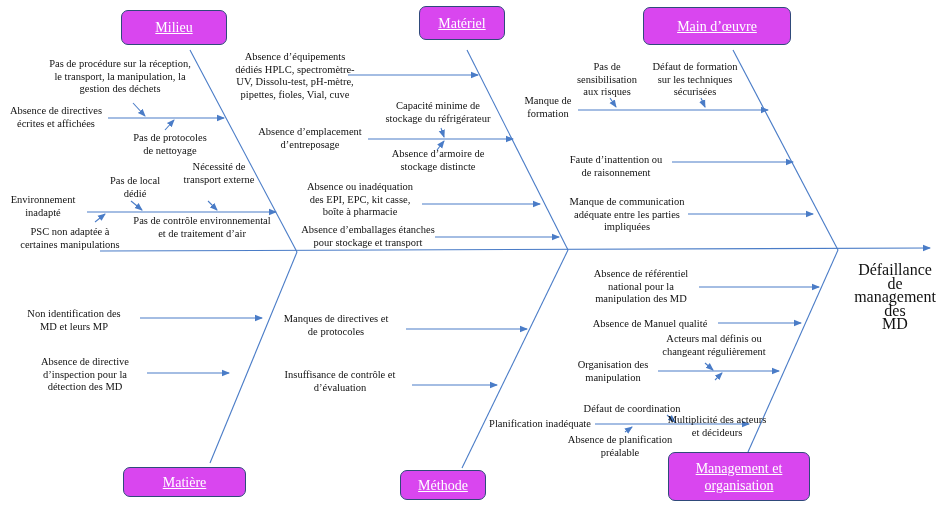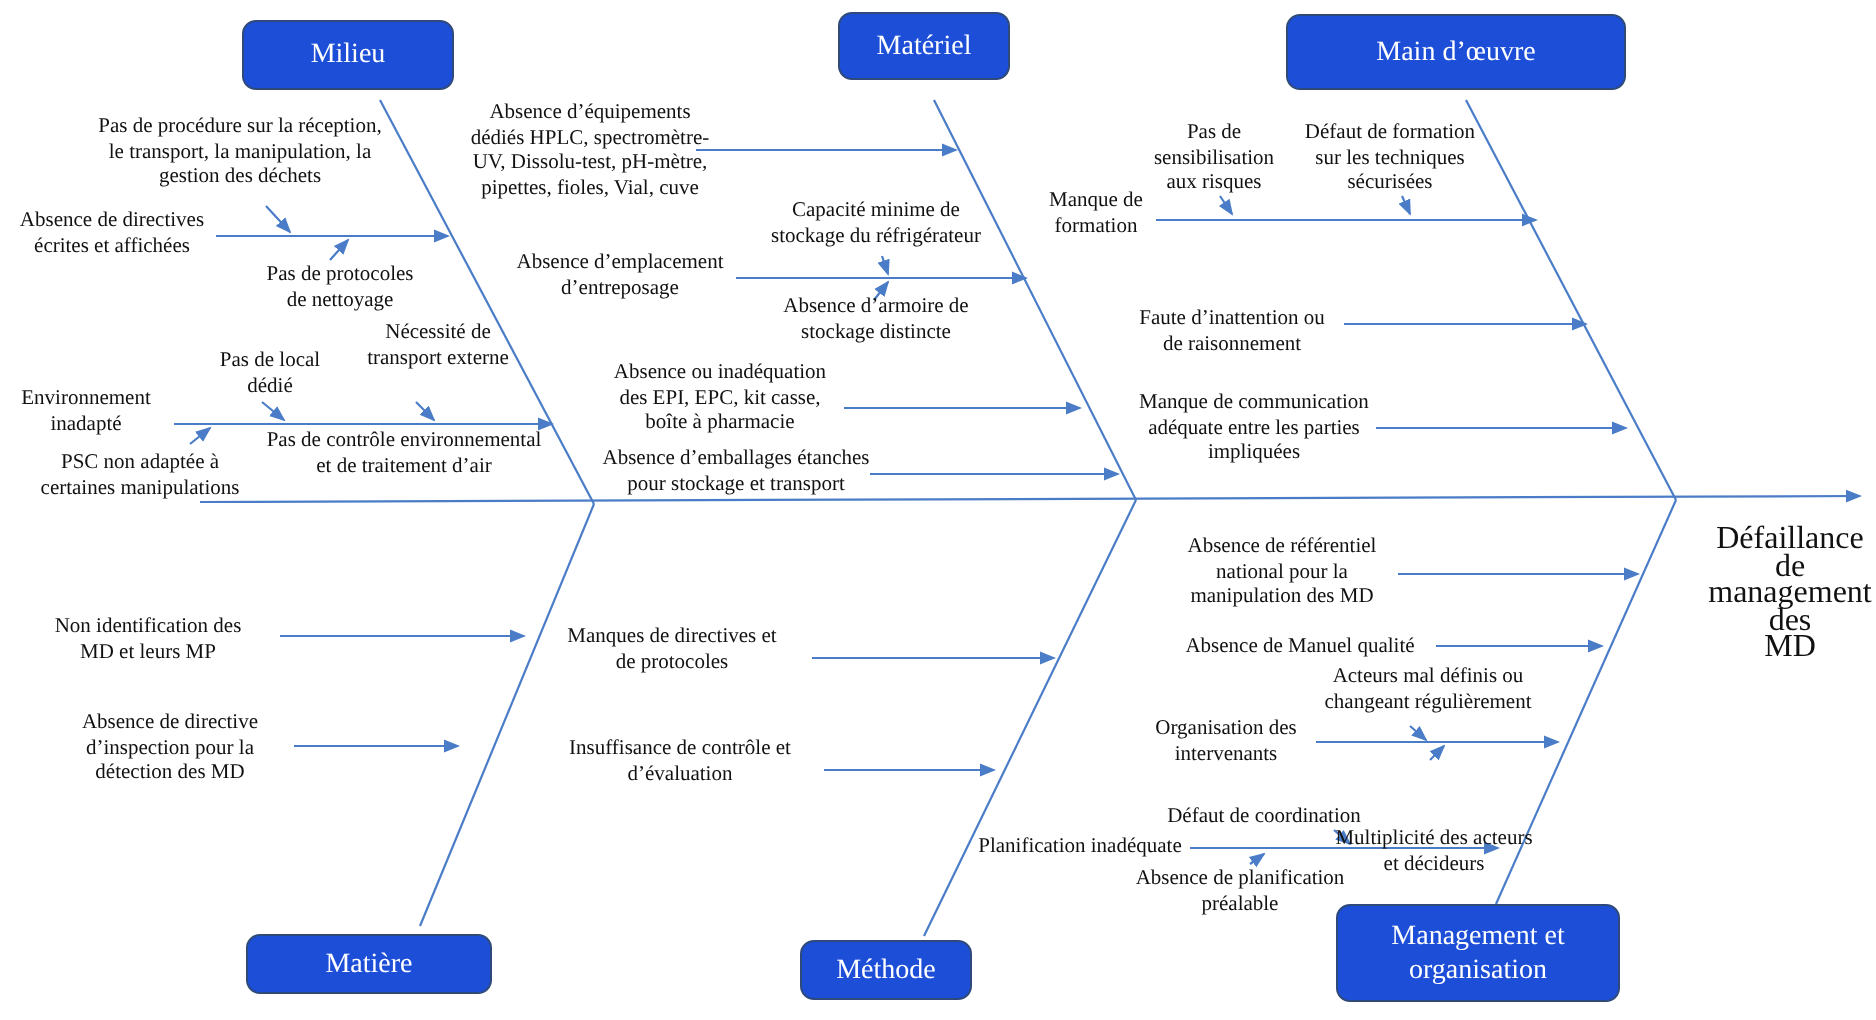--- a/index.html
+++ b/index.html
@@ -1,22 +1,22 @@
 <!DOCTYPE html>
 <html><head>
 <meta charset="utf-8">
 <style>
   html, body { margin: 0; padding: 0; background: #ffffff; }
   body { width: 938px; height: 510px; position: relative; overflow: hidden;
          font-family: "Liberation Serif", "DejaVu Serif", serif; color: #111; }
   #diagram { position: absolute; left: 0; top: 0; width: 938px; height: 510px; }
-  .cat-box { position: absolute; background: #1d4ed8; border: 1.5px solid #2f4a7a;
+  .cat-box { position: absolute; background: #d946ef; border: 1.5px solid #2f4a7a;
              border-radius: 7px; color: #ffffff; display: flex; align-items: center;
              justify-content: center; text-align: center; font-size: 14px; line-height: 17px;
-             box-sizing: border-box; }
+             box-sizing: border-box; text-decoration: underline; }
   .lbl { position: absolute; font-size: 10.5px; line-height: 12.5px; text-align: center;
          white-space: pre-line; }
   .effect { position: absolute; font-size: 16px; line-height: 13.5px; text-align: center;
             white-space: pre-line; }
 </style>
 </head>
 <body>
 
 <svg id="diagram" viewBox="0 0 938 510" xmlns="http://www.w3.org/2000/svg">
   <defs>
@@ -69,21 +69,21 @@
     <line x1="705" y1="363" x2="713" y2="370" marker-end="url(#arr)"></line>
     <line x1="715" y1="380" x2="722" y2="373" marker-end="url(#arr)"></line>
     <line x1="595" y1="424" x2="749" y2="424" marker-end="url(#arr)"></line>
     <line x1="667" y1="415" x2="675" y2="422" marker-end="url(#arr)"></line>
     <line x1="625" y1="432" x2="632" y2="427" marker-end="url(#arr)"></line>
   </g>
 </svg>
 
 <div class="cat-box" style="left:121px;top:10px;width:106px;height:35px;">Milieu</div>
 <div class="cat-box" style="left:419px;top:6px;width:86px;height:34px;">Matériel</div>
-<div class="cat-box" style="left:643px;top:7px;width:170px;height:38px;">Main d’œuvre</div>
+<div class="cat-box" style="left:643px;top:7px;width:148px;height:38px;">Main d’œuvre</div>
 <div class="cat-box" style="left:123px;top:467px;width:123px;height:30px;">Matière</div>
 <div class="cat-box" style="left:400px;top:470px;width:86px;height:30px;">Méthode</div>
 <div class="cat-box" style="left:668px;top:452px;width:142px;height:49px;white-space:pre-line;">Management et
 organisation</div>
 
 <div class="effect" style="left:852px;top:263px;width:86px;">Défaillance de
 management des
 MD</div>
 
 <div class="lbl" style="left:30px;top:58px;width:180px;">Pas de procédure sur la réception,
@@ -145,19 +145,19 @@
 <div class="lbl" style="left:272px;top:369px;width:136px;">Insuffisance de contrôle et
 d’évaluation</div>
 
 <div class="lbl" style="left:586px;top:268px;width:110px;">Absence de référentiel
 national pour la
 manipulation des MD</div>
 <div class="lbl" style="left:582px;top:318px;width:136px;">Absence de Manuel qualité</div>
 <div class="lbl" style="left:652px;top:333px;width:124px;">Acteurs mal définis ou
 changeant régulièrement</div>
 <div class="lbl" style="left:568px;top:359px;width:90px;">Organisation des
-intervenants</div>
+manipulation</div>
 <div class="lbl" style="left:656px;top:378px;width:122px;margin-top:36px;">Multiplicité des acteurs
 et décideurs</div>
 <div class="lbl" style="left:572px;top:403px;width:120px;">Défaut de coordination</div>
 <div class="lbl" style="left:484px;top:418px;width:112px;">Planification inadéquate</div>
 <div class="lbl" style="left:558px;top:434px;width:124px;">Absence de planification
 préalable</div>
 
 </body></html>

